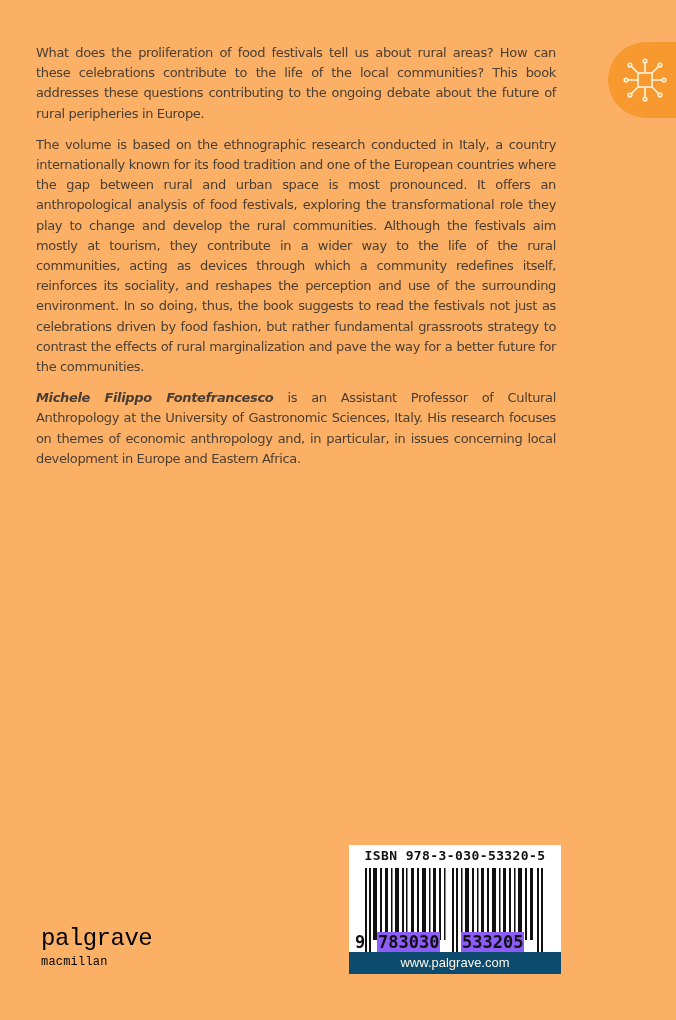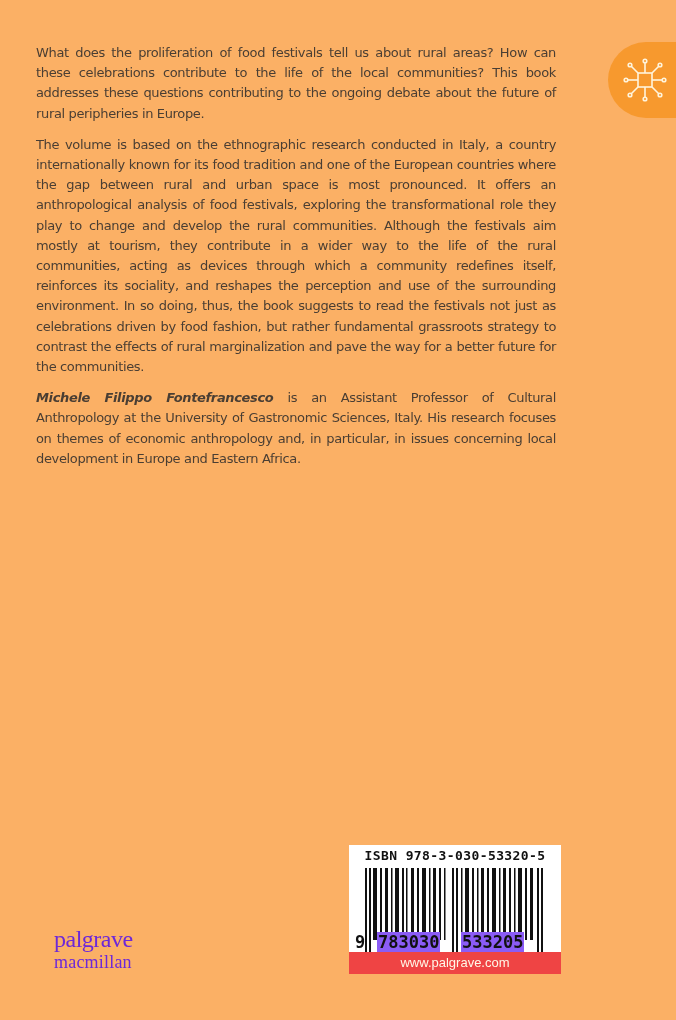--- a/index.html
+++ b/index.html
@@ -33,29 +33,29 @@
     letter-spacing:0.4px;
   }
   .bars { position:absolute; left:12px; top:23px; width:190px; height:88px; }
   .barcode-digits {
     position:absolute; left:6px; top:87px; width:200px;
     font-family:"DejaVu Sans Mono", monospace; font-size:17px; font-weight:bold; color:#111;
   }
   .digit-bg { background:#8b5cf6; padding:0 1px; }
   .site-bar {
     position:absolute; left:0; top:107px; width:212px; height:22px;
-    background:#ef4444; color:#fff8e8; text-align:center;
+    background:#0c4a6e; color:#fff8e8; text-align:center;
     font-family:"Liberation Sans", sans-serif; font-size:13px; line-height:22px;
   }
   .publisher {
-    position:absolute; left:54px; top:926px; color:#6d28d9;
-    font-family:Liberation Serif, serif;
+    position:absolute; left:41px; top:926px; color:#000000;
+    font-family:Liberation Mono, monospace;
   }
   .pub1 { font-size:24px; line-height:26px; letter-spacing:-0.5px; font-weight:normal; }
-  .pub2 { font-size:18px; line-height:20px; letter-spacing:0.2px; }
+  .pub2 { font-size:12px; line-height:20px; letter-spacing:0.2px; }
 </style>
 </head>
 <body>
 
 <div class="logo-tab">
   <svg width="46" height="46" viewBox="0 0 46 46" fill="none" stroke="#fff4dc" stroke-width="1.6">
     <rect x="16" y="16" width="14" height="14"></rect>
     <line x1="23" y1="16" x2="23" y2="5"></line>
       <circle cx="23" cy="4" r="1.8"></circle>
     <line x1="23" y1="30" x2="23" y2="41"></line>

